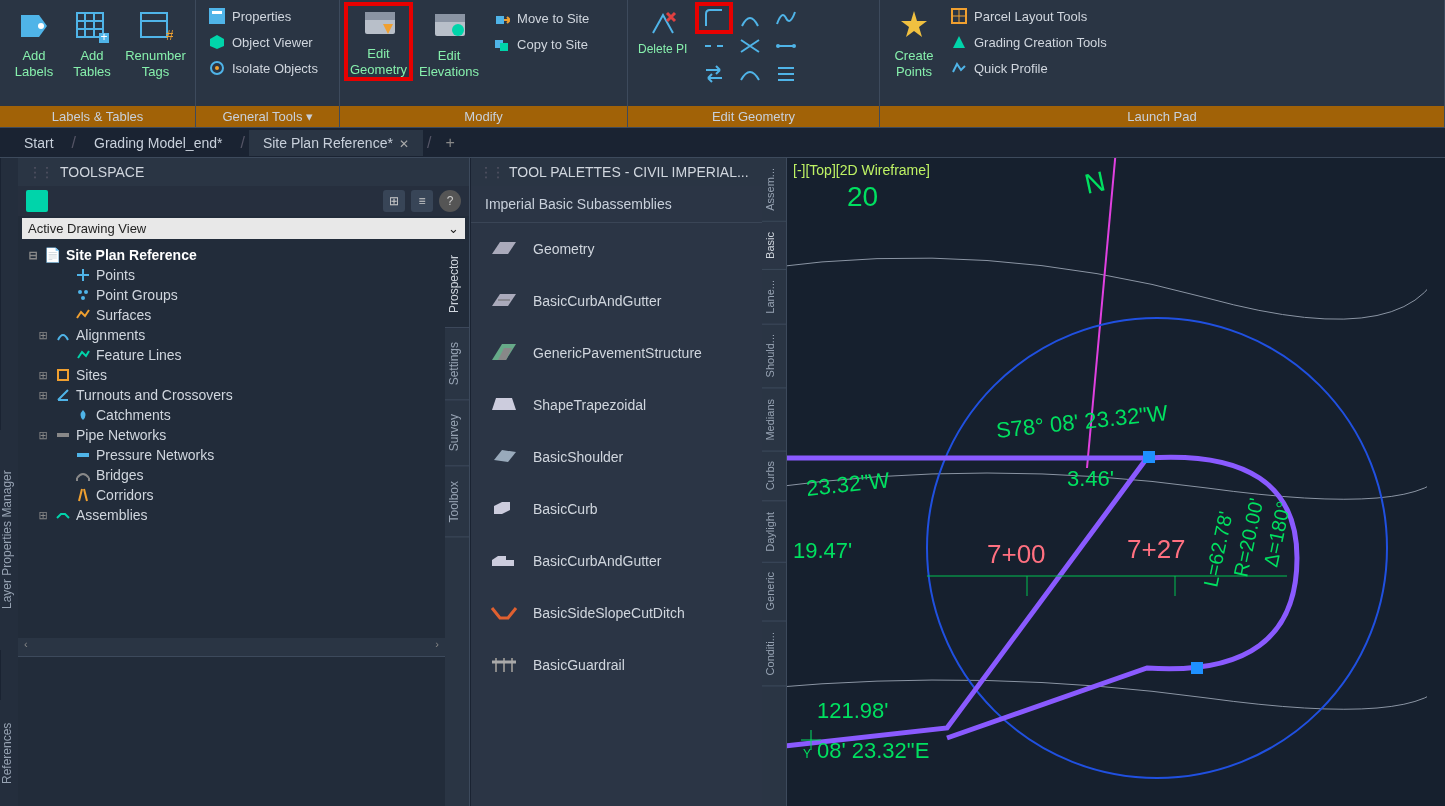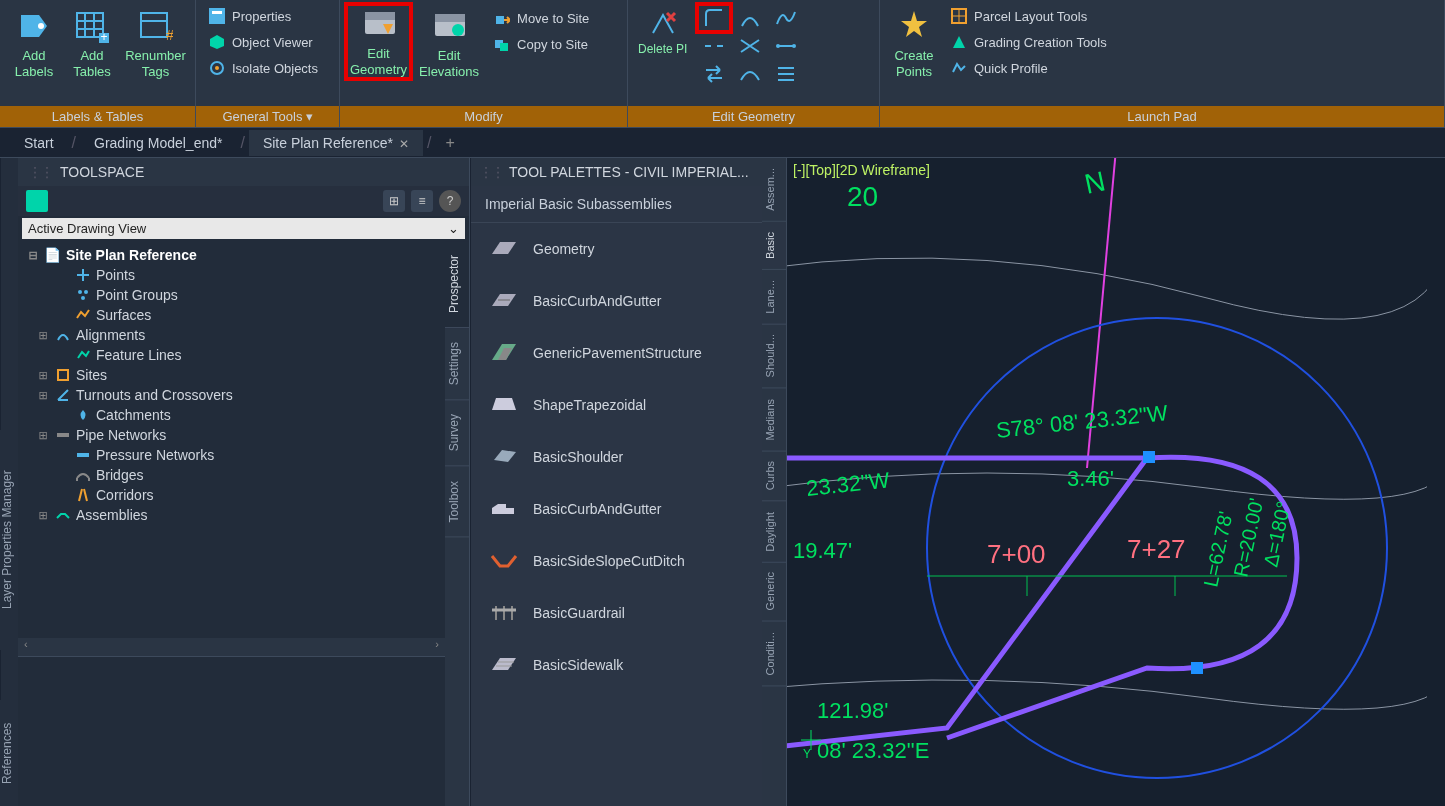--- a/index.html
+++ b/index.html
@@ -554,20 +554,28 @@
           <span class="pico">
             <svg width="28" height="22">
               <polygon points="4,14 12,4 26,6 18,16" fill="#9ab"></polygon>
             </svg>
           </span>
           <span>BasicShoulder</span>
         </div>
       <div class="tp-item">
           <span class="pico">
             <svg width="28" height="22">
+              <polygon points="4,16 4,8 12,4 20,4 20,12 12,16" fill="#ccd"></polygon>
+            </svg>
+          </span>
+          <span>BasicCurb</span>
+        </div>
+      <div class="tp-item">
+          <span class="pico">
+            <svg width="28" height="22">
               <polygon points="2,16 2,10 8,6 16,6 16,10 24,10 24,16" fill="#ccd"></polygon>
             </svg>
           </span>
           <span>BasicCurbAndGutter</span>
         </div>
       <div class="tp-item">
           <span class="pico">
             <svg width="28" height="22">
               <path d="M2 6 L10 16 L18 16 L26 6" fill="none" stroke="#e06030" stroke-width="3"></path>
             </svg>
@@ -577,30 +585,20 @@
       <div class="tp-item">
           <span class="pico">
             <svg width="28" height="22">
               <line x1="6" y1="18" x2="6" y2="4" stroke="#888" stroke-width="2"></line>
               <line x1="14" y1="18" x2="14" y2="4" stroke="#888" stroke-width="2"></line>
               <line x1="22" y1="18" x2="22" y2="4" stroke="#888" stroke-width="2"></line>
               <line x1="2" y1="8" x2="26" y2="8" stroke="#aaa" stroke-width="3"></line>
             </svg>
           </span>
           <span>BasicGuardrail</span>
-        </div>
-      <div class="tp-item">
-          <span class="pico">
-            <svg width="28" height="22">
-              <polygon points="2,16 10,4 26,4 18,16" fill="#bbc"></polygon>
-              <line x1="6" y1="12" x2="22" y2="12" stroke="#999"></line>
-              <line x1="8" y1="8" x2="24" y2="8" stroke="#999"></line>
-            </svg>
-          </span>
-          <span>BasicSidewalk</span>
         </div>
     </div>
     <div class="tp-tabs">
       <div class="tp-tab"><span>Assem...</span></div>
       <div class="tp-tab active"><span>Basic</span></div>
       <div class="tp-tab"><span>Lane...</span></div>
       <div class="tp-tab"><span>Should...</span></div>
       <div class="tp-tab"><span>Medians</span></div>
       <div class="tp-tab"><span>Curbs</span></div>
       <div class="tp-tab"><span>Daylight</span></div>

